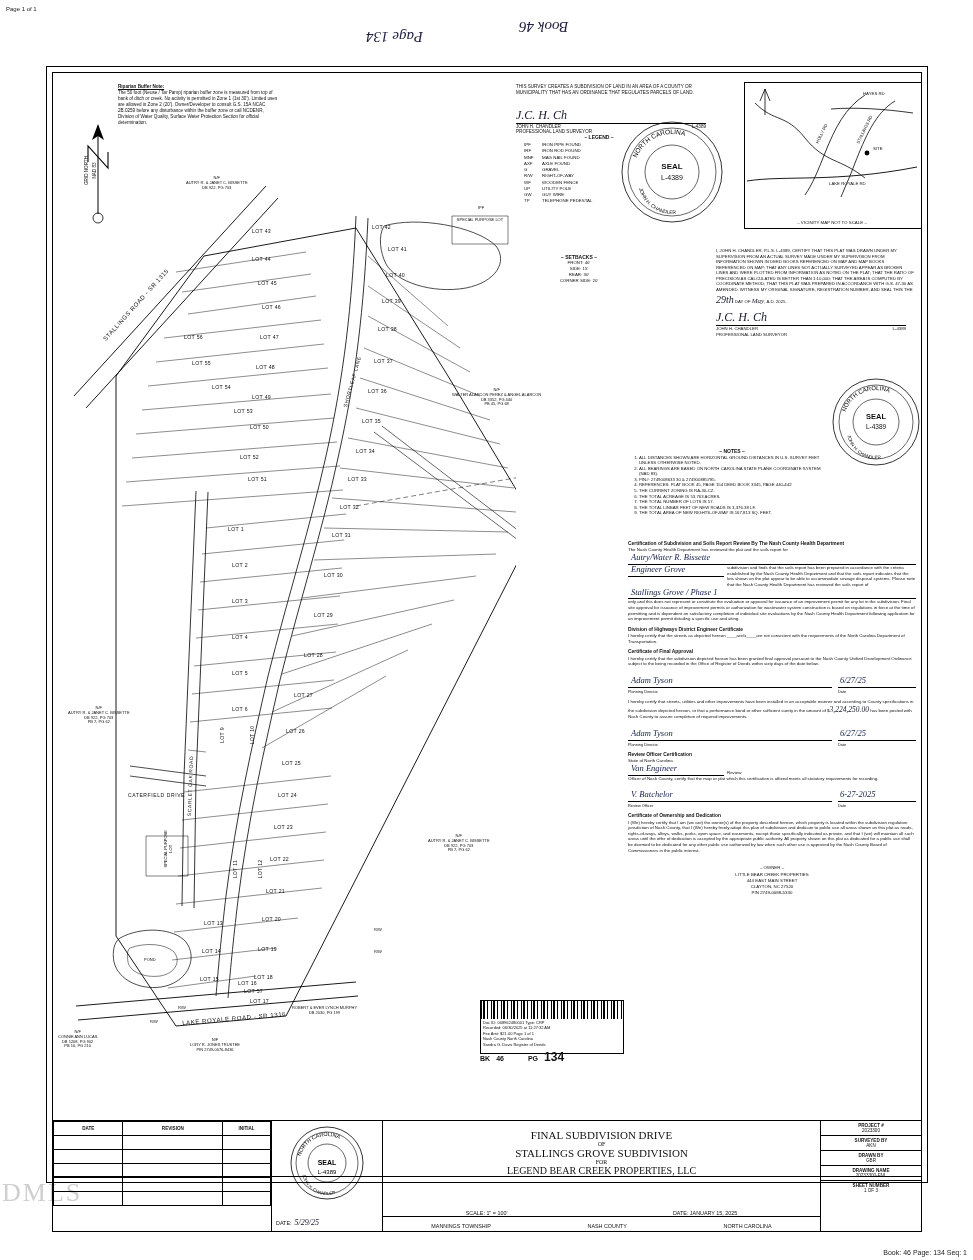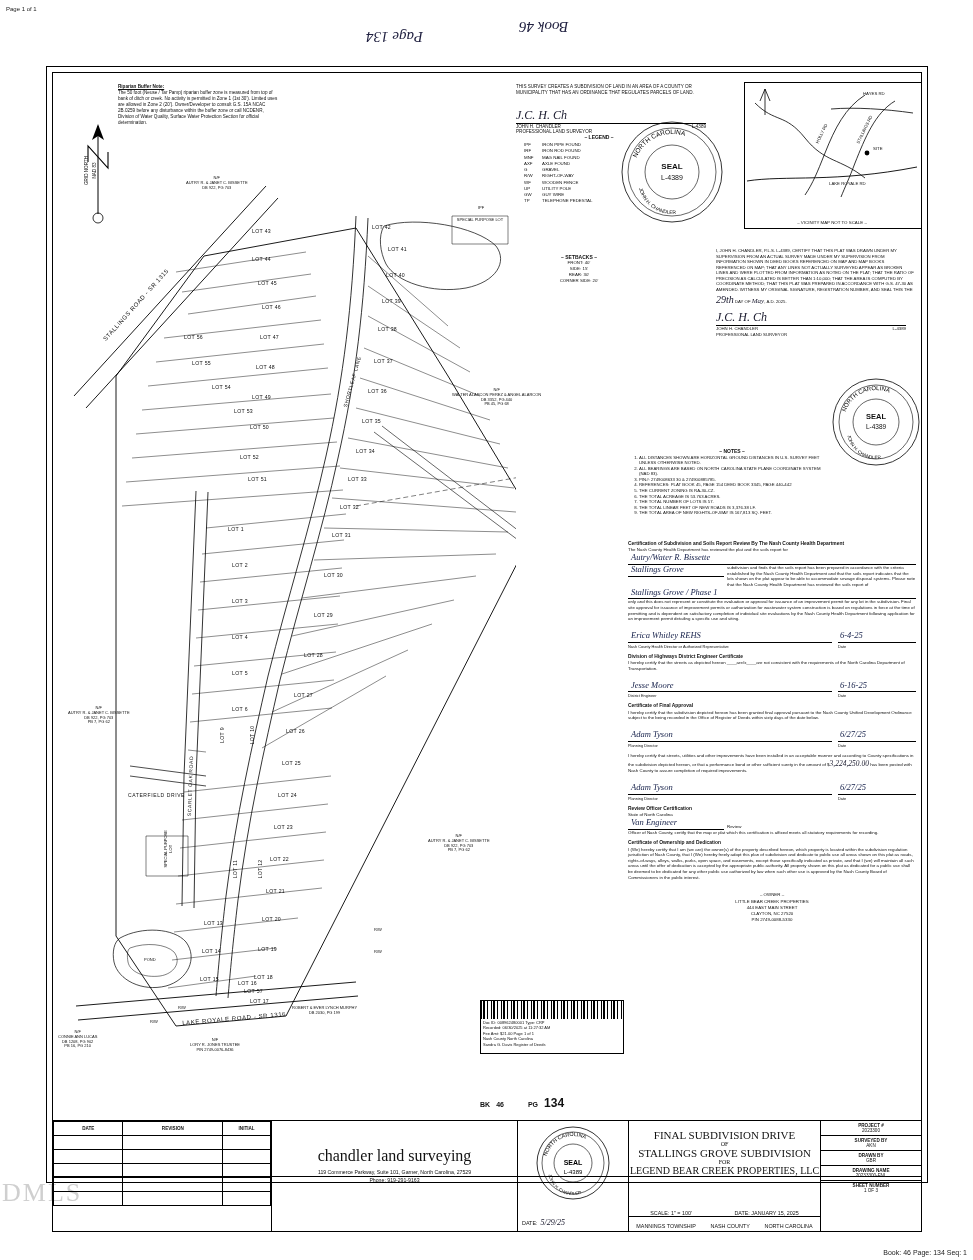--- a/index.html
+++ b/index.html
@@ -388,78 +388,50 @@
   <div class="barcodebox">
     <div class="bars"></div>
     <div class="xtiny" style="padding:1px 2px;line-height:1.35;">
       <div>Doc ID: 008962480001 Type: CRP</div>
       <div>Recorded: 06/30/2025 at 11:27:32 AM</div>
       <div>Fee Amt: $21.00 Page 1 of 1</div>
       <div>Nash County North Carolina</div>
       <div>Sandra G. Davis Register of Deeds</div>
     </div>
   </div>
-  <div style="position:absolute;left:480px;top:1050px;width:142px;display:flex;gap:6px;align-items:baseline;font-size:7px;font-weight:bold;margin-top:46px;">
+  <div style="position:absolute;left:480px;top:1050px;width:142px;display:flex;gap:6px;align-items:baseline;font-size:7px;font-weight:bold;">
     <span>BK</span>
     <span>46</span>
     <span style="margin-left:18px;">PG</span>
     <span style="font-size:12px;">134</span>
   </div>
 
   <div class="certcol">
 
     <div>
       <div class="certtitle">Certification of Subdivision and Soils Report Review By The Nash County Health Department</div>
       <div><span>The Nash County Health Department has reviewed the plat and the soils report for</span></div>
       <div class="sigline">
           <span class="hs">Autry/Water R. Bissette</span>
         </div>
       <div style="display:flex;">
           <span style="flex:0 0 96px;border-bottom:1px solid #000;position:relative;height:11px;">
-            <span class="hs">Stallings Grove</span>
+            <span class="hs">Engineer Grove</span>
           </span>
           <span style="padding-left:3px;">subdivision and finds that the soils report has been prepared in accordance with the criteria established by the Nash County Health Department and that the soils report indicates that the lots shown on the plat appear to be able to accommodate sewage disposal systems. Please note that the Nash County Health Department has reviewed the soils report of</span>
         </div>
       <div class="sigline">
           <span class="hs">Stallings Grove / Phase 1</span>
         </div>
       <div>only and this does not represent or constitute the evaluation or approval for issuance of an improvement permit for any lot in the subdivision. Final site approval for issuance of improvement permits or authorization for wastewater system construction is based on regulations in force at the time of permitting and is dependent on satisfactory completion of individual site evaluations by the Nash County Health Department following application for an improvement permit detailing a specific use and siting.</div>
-      <div class="sigrow">
-        <div class="l">
-            <div class="sigline">
-              <span class="hs">Erica Whitley REHS</span>
-            </div>
-            <div class="sigcap">Nash County Health Director or Authorized Representative</div>
-          </div>
-        <div class="r">
-            <div class="sigline">
-              <span class="hsr">6-4-25</span>
-            </div>
-            <div class="sigcap">Date</div>
-          </div>
-      </div>
     </div>
 
     <div>
       <div class="certtitle">Division of Highways District Engineer Certificate</div>
       <div>I hereby certify that the streets as depicted hereon ____are/x____are not consistent with the requirements of the North Carolina Department of Transportation.</div>
-      <div class="sigrow">
-        <div class="l">
-            <div class="sigline">
-              <span class="hs">Jesse Moore</span>
-            </div>
-            <div class="sigcap">District Engineer</div>
-          </div>
-        <div class="r">
-            <div class="sigline">
-              <span class="hsr">6-16-25</span>
-            </div>
-            <div class="sigcap">Date</div>
-          </div>
-      </div>
     </div>
 
     <div>
       <div class="certtitle">Certificate of Final Approval</div>
       <div>I hereby certify that the subdivision depicted hereon has been granted final approval pursuant to the Nash County Unified Development Ordinance subject to the being recorded in the Office of Register of Deeds within sixty days of the date below.</div>
       <div class="sigrow">
         <div class="l">
             <div class="sigline">
               <span class="hs">Adam Tyson</span>
             </div>
@@ -495,20 +467,34 @@
     <div>
       <div class="certtitle">Review Officer Certification</div>
       <div>State of North Carolina</div>
       <div style="display:flex;align-items:flex-end;">
         <span style="flex:0 0 96px;border-bottom:1px solid #000;height:11px;position:relative;">
             <span class="hs">Van Engineer</span>
           </span>
         <span style="padding-left:3px;">Review</span>
       </div>
       <div>Officer of Nash County, certify that the map or plat which this certification is affixed meets all statutory requirements for recording.</div>
+      <div class="sigrow">
+        <div class="l">
+            <div class="sigline">
+              <span class="hs">V. Batchelor</span>
+            </div>
+            <div class="sigcap">Review Officer</div>
+          </div>
+        <div class="r">
+            <div class="sigline">
+              <span class="hsr">6-27-2025</span>
+            </div>
+            <div class="sigcap">Date</div>
+          </div>
+      </div>
     </div>
 
     <div>
       <div class="certtitle">Certificate of Ownership and Dedication</div>
       <div>I (We) hereby certify that I am (we are) the owner(s) of the property described hereon, which property is located within the subdivision regulation jurisdiction of Nash County, that I (We) hereby freely adopt this plan of subdivision and dedicate to public use all areas shown on this plat as roads, rights-of-ways, alleys, walks, parks, open space, and easements, except those specifically indicated as private, and that I (we) will maintain all such areas until the offer of dedication is accepted by the appropriate public authority. All property shown on this plat as dedicated for a public use shall be deemed to be dedicated for any other public use authorized by law when such other use is approved by the Nash County Board of Commissioners in the public interest.</div>
     </div>
 
     <div style="text-align:center;margin-top:12px;font-size:4.4px;line-height:1.42;">
       <div>– <span>OWNER</span> –</div>
       <div>LITTLE BEAR CREEK PROPERTIES</div>
@@ -551,27 +537,20 @@
         <tr>
               <td></td>
               <td></td>
               <td></td>
             </tr>
       </tbody>
         </table>
 
     </div>
 
-    <div class="tb-firm">
-      <div class="firmname">chandler land surveying</div>
-      <div class="firmaddr">
-        <div>119 Commerce Parkway, Suite 101, Garner, North Carolina, 27529</div>
-        <div>Phone: 919-291-9163</div>
-      </div>
-    </div>
 
     <div class="tb-seal">
       <svg width="108" height="82" viewBox="0 0 108 82" style="margin:2px auto 0;">
         <circle cx="54" cy="40" r="36" fill="none" stroke="#000" stroke-width=".8"></circle>
         <circle cx="54" cy="40" r="31" fill="none" stroke="#000" stroke-width=".6"></circle>
         <circle cx="54" cy="40" r="19" fill="none" stroke="#000" stroke-width=".6"></circle>
         <path id="arcF1" d="M27 40 A27 27 0 0 1 81 40" fill="none"></path>
         <path id="arcF2" d="M29 47 A25 25 0 0 0 79 47" fill="none"></path>
         <text font-size="5.4" font-family="Liberation Sans"><textPath href="#arcF1" startOffset="8%">NORTH CAROLINA</textPath></text>
         <text font-size="4.4" font-family="Liberation Sans"><textPath href="#arcF2" startOffset="6%">JOHN H. CHANDLER</textPath></text>

